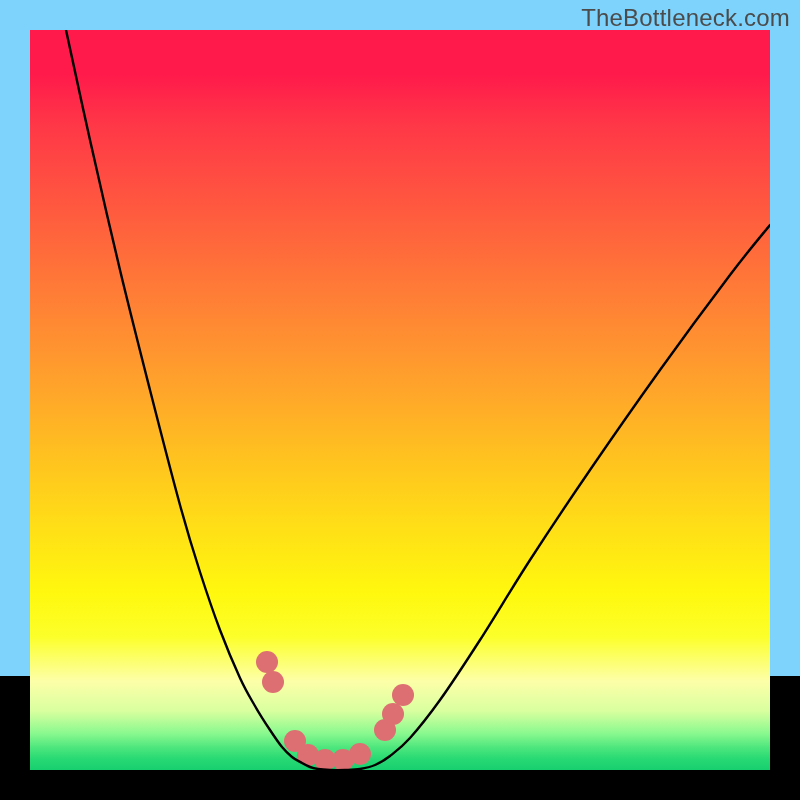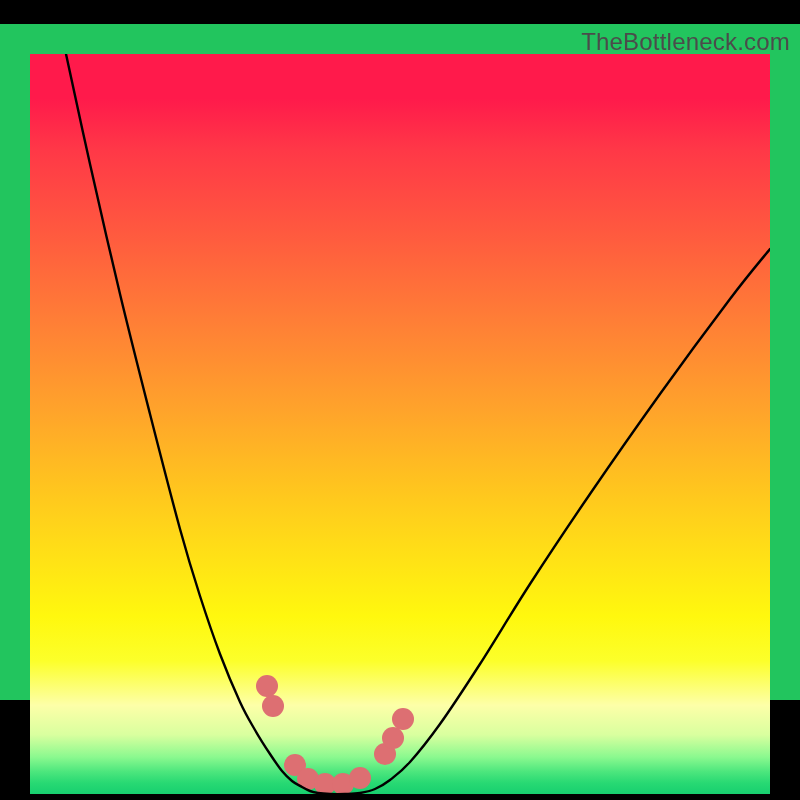--- a/index.html
+++ b/index.html
@@ -10,22 +10,21 @@
     overflow: hidden;
     background: #000;
     font-family: Arial, Helvetica, sans-serif;
   }
   .frame {
     position: absolute;
     left: 0;
     top: 0;
     width: 800px;
     height: 676px;
-    background: #22c55e;
-    margin-top: 24px;
+    background: #7dd3fc;
   }
   .plot {
     position: absolute;
     left: 30px;
     top: 30px;
     width: 740px;
     height: 740px;
     background: linear-gradient(
       to bottom,
       #ff1a4b 0%,

